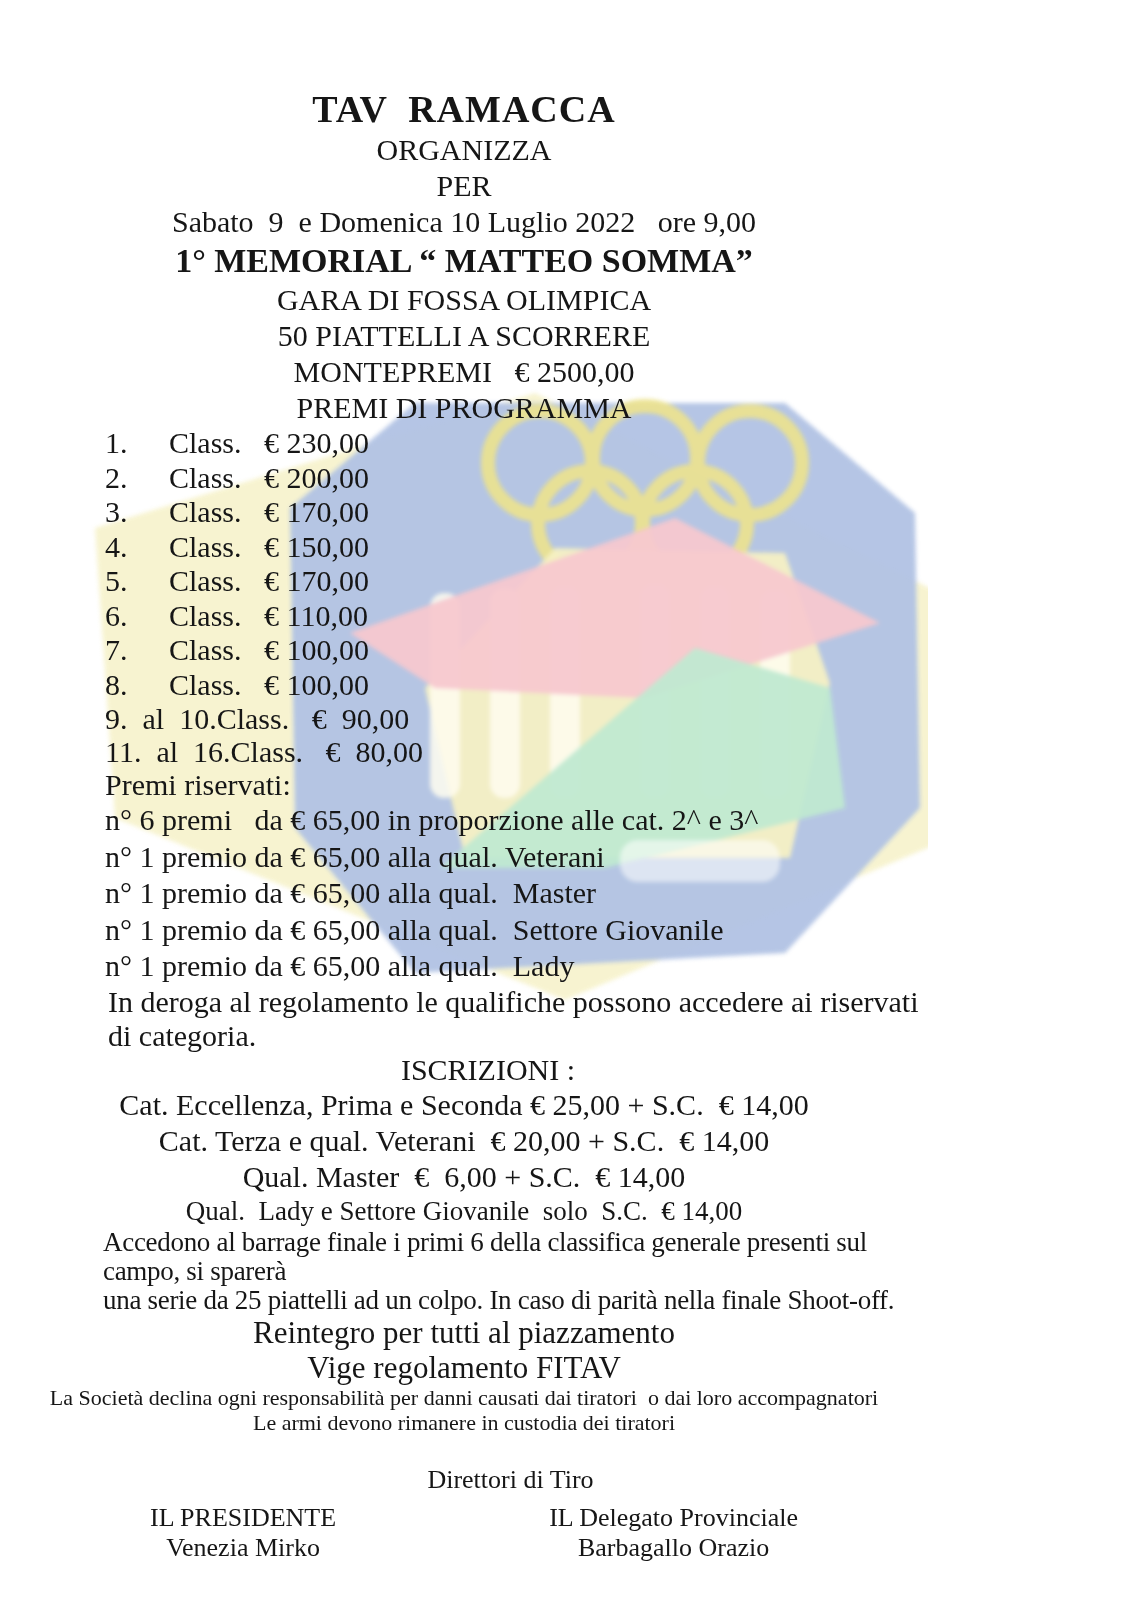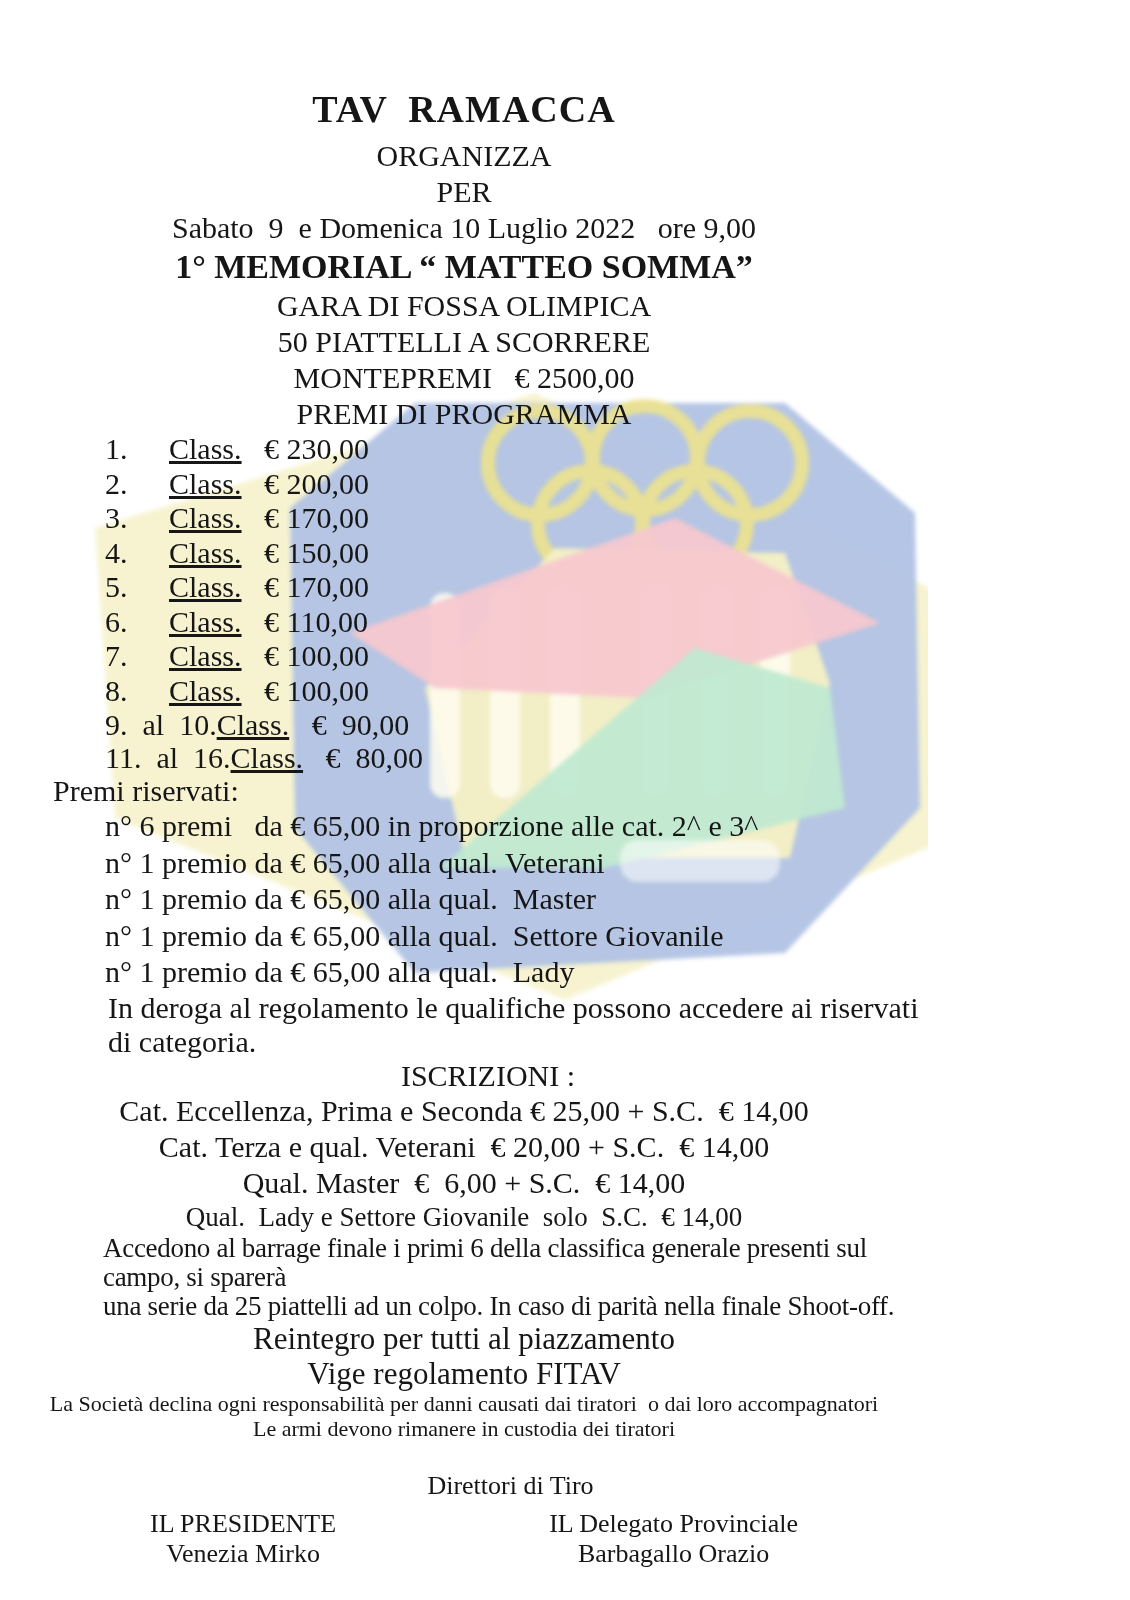--- a/index.html
+++ b/index.html
@@ -27,29 +27,29 @@
   .content {
     position: relative;
     z-index: 1;
     padding-top: 86px;
   }
   .t { white-space: pre-wrap; }  
 
   .c   { text-align: center; }
   .club    { font-size: 38px; font-weight: bold; line-height: 46px; letter-spacing: 1px; }
   .hline   { font-size: 30px; line-height: 36px; }
-  .organizza { margin-top: 6px; }
+  .organizza { }
   .event   { font-size: 34px; font-weight: bold; line-height: 42px; }
 
   .prize-row { padding-left: 105px; font-size: 30px; line-height: 34.5px; }
   .prize-row .rank   { display: inline-block; min-width: 64px; }
-  .prize-row .plabel { display: inline-block; min-width: 95px; text-decoration: underline; }
+  .prize-row .plabel { display: inline-block; min-width: 95px; }
   .prize-row.wide { line-height: 33px; }
 
-  .reserved-heading { padding-left: 53px; font-size: 30px; line-height: 34px; }
+  .reserved-heading { padding-left: 105px; font-size: 30px; line-height: 34px; }
   .reserved-line    { padding-left: 105px; font-size: 30px; line-height: 36.5px; }
   .derogation       { padding-left: 108px; font-size: 30px; line-height: 34px; }
 
   .iscrizioni { font-size: 30px; line-height: 34px; padding-left: 48px; }
   .fee        { font-size: 30px; line-height: 36px; }
   .fee-small  { font-size: 27px; line-height: 33px; }
 
   .barrage { padding-left: 103px; font-size: 27px; line-height: 29px; letter-spacing: -0.3px; }
   .reintegro, .regulation { font-size: 31px; line-height: 35px; }
   .disclaimer { font-size: 22px; line-height: 25px; }

